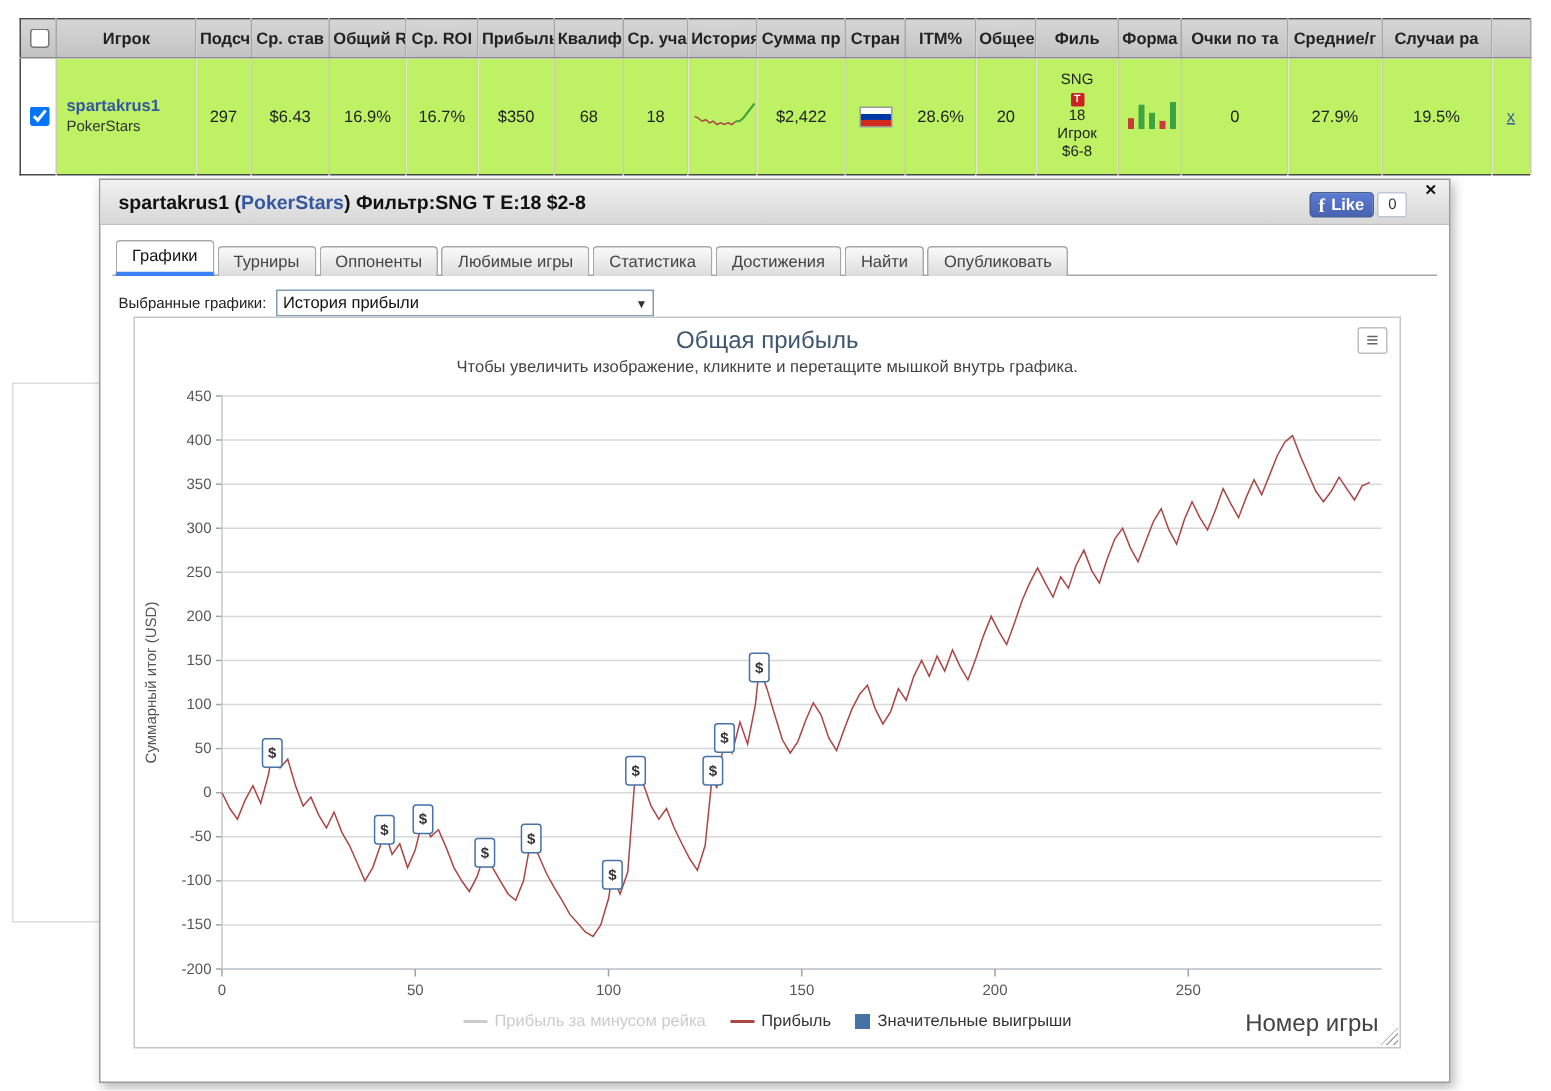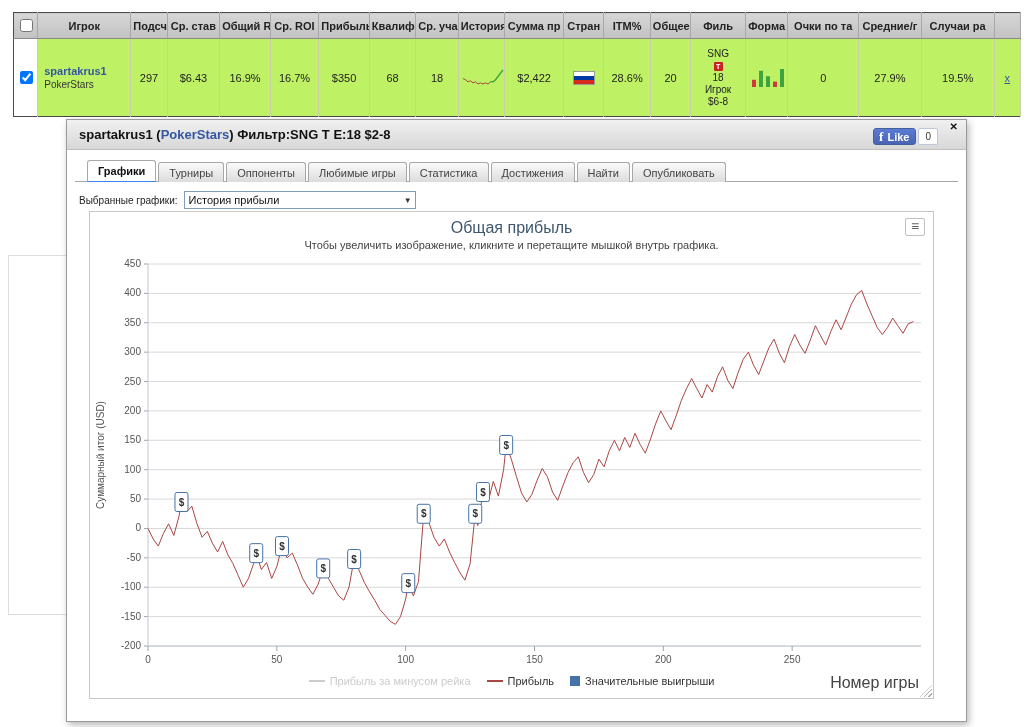--- a/index.html
+++ b/index.html
@@ -47,25 +47,25 @@
   .fb-btn { background:linear-gradient(#5b7bd5,#4864b1); color:#fff; font-size:11px; font-weight:bold; border:1px solid #44609c; border-radius:3px; padding:0 6px 0 5px; display:flex; align-items:center; gap:4px; }
   .fb-f { font-family:"Liberation Serif", serif; font-weight:bold; font-size:13px; line-height:13px; }
   .fb-count { background:#fff; border:1px solid #bdc7d8; font-size:10px; color:#333; padding:0 6px; margin-left:2px; display:flex; align-items:center; border-radius:2px; }
 
   .tabs { margin:10px 8px 0 8px; display:flex; align-items:flex-end; border-bottom:1px solid #a8a8a8; padding-left:2px; }
   .tab {
     font-size:11px; color:#444; background:linear-gradient(#fafafa,#dcdcdc);
     border:1px solid #a8a8a8; border-bottom:none; border-radius:3px 3px 0 0;
     padding:4px 10px 3px; margin:0 2px -1px 0; cursor:pointer; white-space:nowrap;
   }
-  .tab.active { background:#fff; font-weight:bold; color:#111; border-bottom:1px solid #3b82f6; padding-bottom:4px;margin-left:10px; }
+  .tab.active { background:#fff; font-weight:normal; color:#111; border-bottom:3px solid #3b82f6; padding-bottom:4px; }
 
   .select-row { margin:9px 0 0 12px; display:flex; align-items:center; gap:6px; }
   .sel-label { font-size:10px; font-weight:normal; color:#222;text-align:right; }
-  .fake-select { width:232px; height:18px; border:1px solid #7f9db9; background:#fff; font-size:11px; color:#111; display:flex; align-items:center; justify-content:space-between; padding:0 3px 0 4px; cursor:pointer; }
+  .fake-select { width:252px; height:18px; border:1px solid #7f9db9; background:#fff; font-size:11px; color:#111; display:flex; align-items:center; justify-content:space-between; padding:0 3px 0 4px; cursor:pointer; }
   .sel-arrow { font-size:8px; color:#333; }
 
   
   .chart-box { position:absolute; left:22px; top:91px; width:845px; height:488px; border:1px solid #c6c6c6; background:#fff; }
   .chart-title { text-align:center; margin-top:7px; font-size:16px; color:#3E576F; }
   .chart-subtitle { text-align:center; font-size:11px; color:#444; margin-top:2px; }
   .hamburger { position:absolute; top:6px; right:8px; width:20px; height:18px; border:1px solid #c0c0c0; border-radius:2px; text-align:center; line-height:15px; font-size:14px; color:#666; cursor:pointer; background:#fff; }
   .chart-svg { position:absolute; left:2px; top:46px; width:841px; height:420px; cursor:crosshair; }
   .chart-svg text { font-family:"Liberation Sans", sans-serif; }
   .ctick { font-size:10px; fill:#555; }

